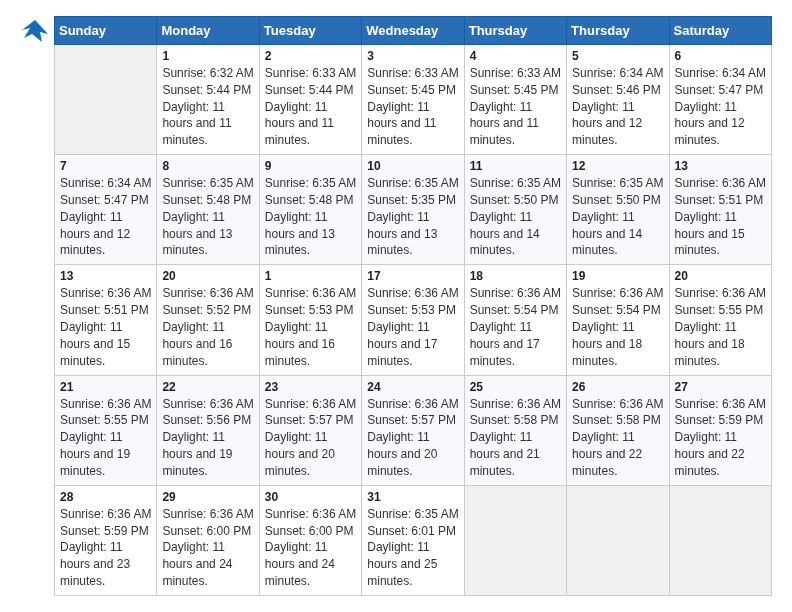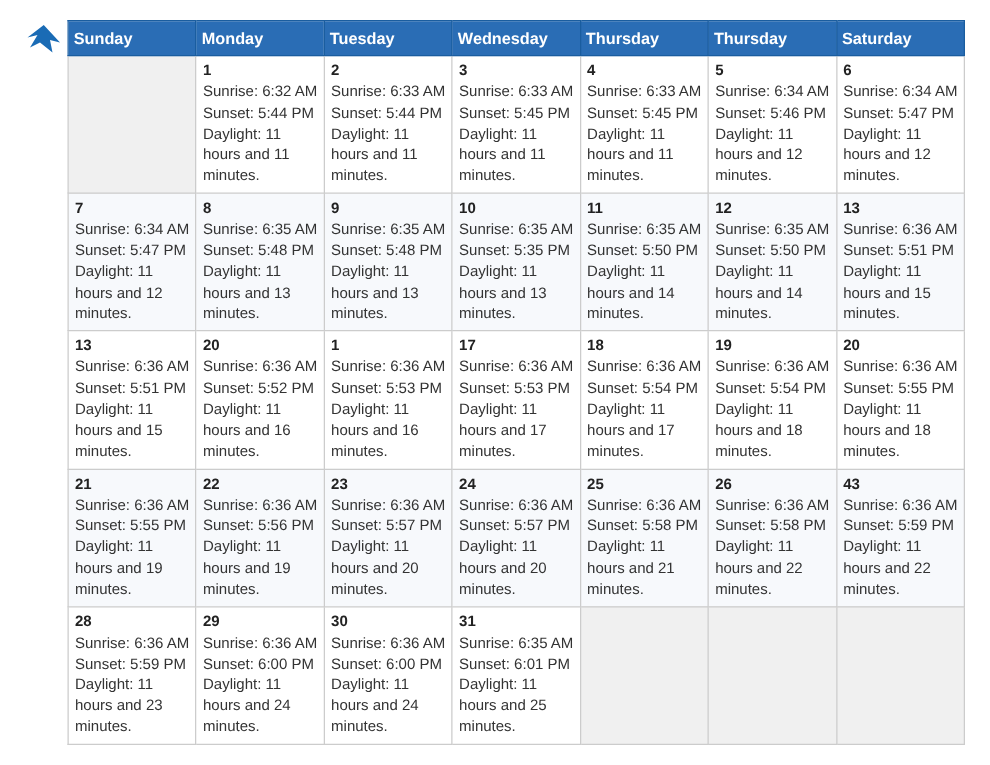--- a/index.html
+++ b/index.html
@@ -242,21 +242,21 @@
           </td>
           <td>
             <div class="day-num">25</div>
             <div class="day-info"><span>Sunrise: 6:36 AM</span><br><span>Sunset: 5:58 PM</span><br><span>Daylight: 11 hours and 21 minutes.</span></div>
           </td>
           <td>
             <div class="day-num">26</div>
             <div class="day-info"><span>Sunrise: 6:36 AM</span><br><span>Sunset: 5:58 PM</span><br><span>Daylight: 11 hours and 22 minutes.</span></div>
           </td>
           <td>
-            <div class="day-num">43</div>
+            <div class="day-num">27</div>
             <div class="day-info"><span>Sunrise: 6:36 AM</span><br><span>Sunset: 5:59 PM</span><br><span>Daylight: 11 hours and 22 minutes.</span></div>
           </td>
         </tr>
         <tr>
           <td>
             <div class="day-num">28</div>
             <div class="day-info"><span>Sunrise: 6:36 AM</span><br><span>Sunset: 5:59 PM</span><br><span>Daylight: 11 hours and 23 minutes.</span></div>
           </td>
           <td>
             <div class="day-num">29</div>

